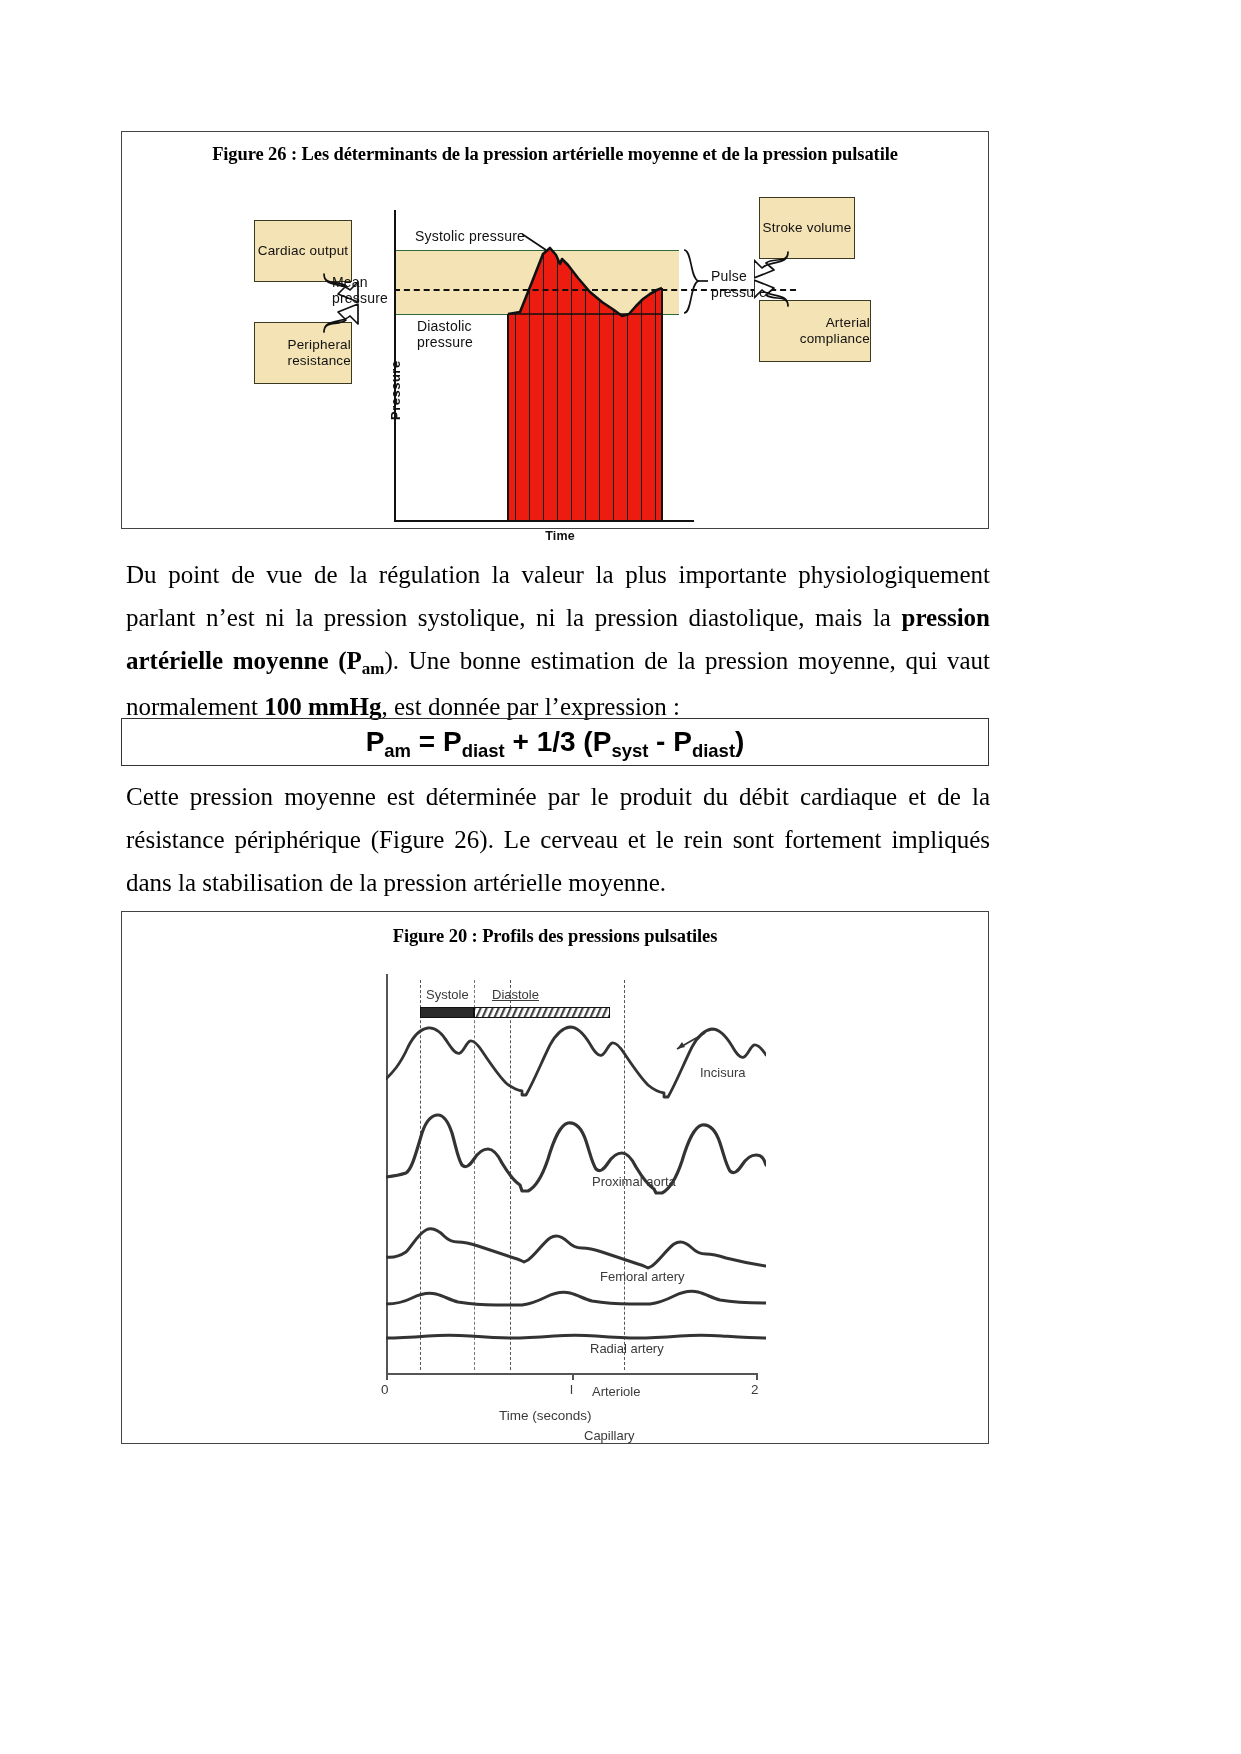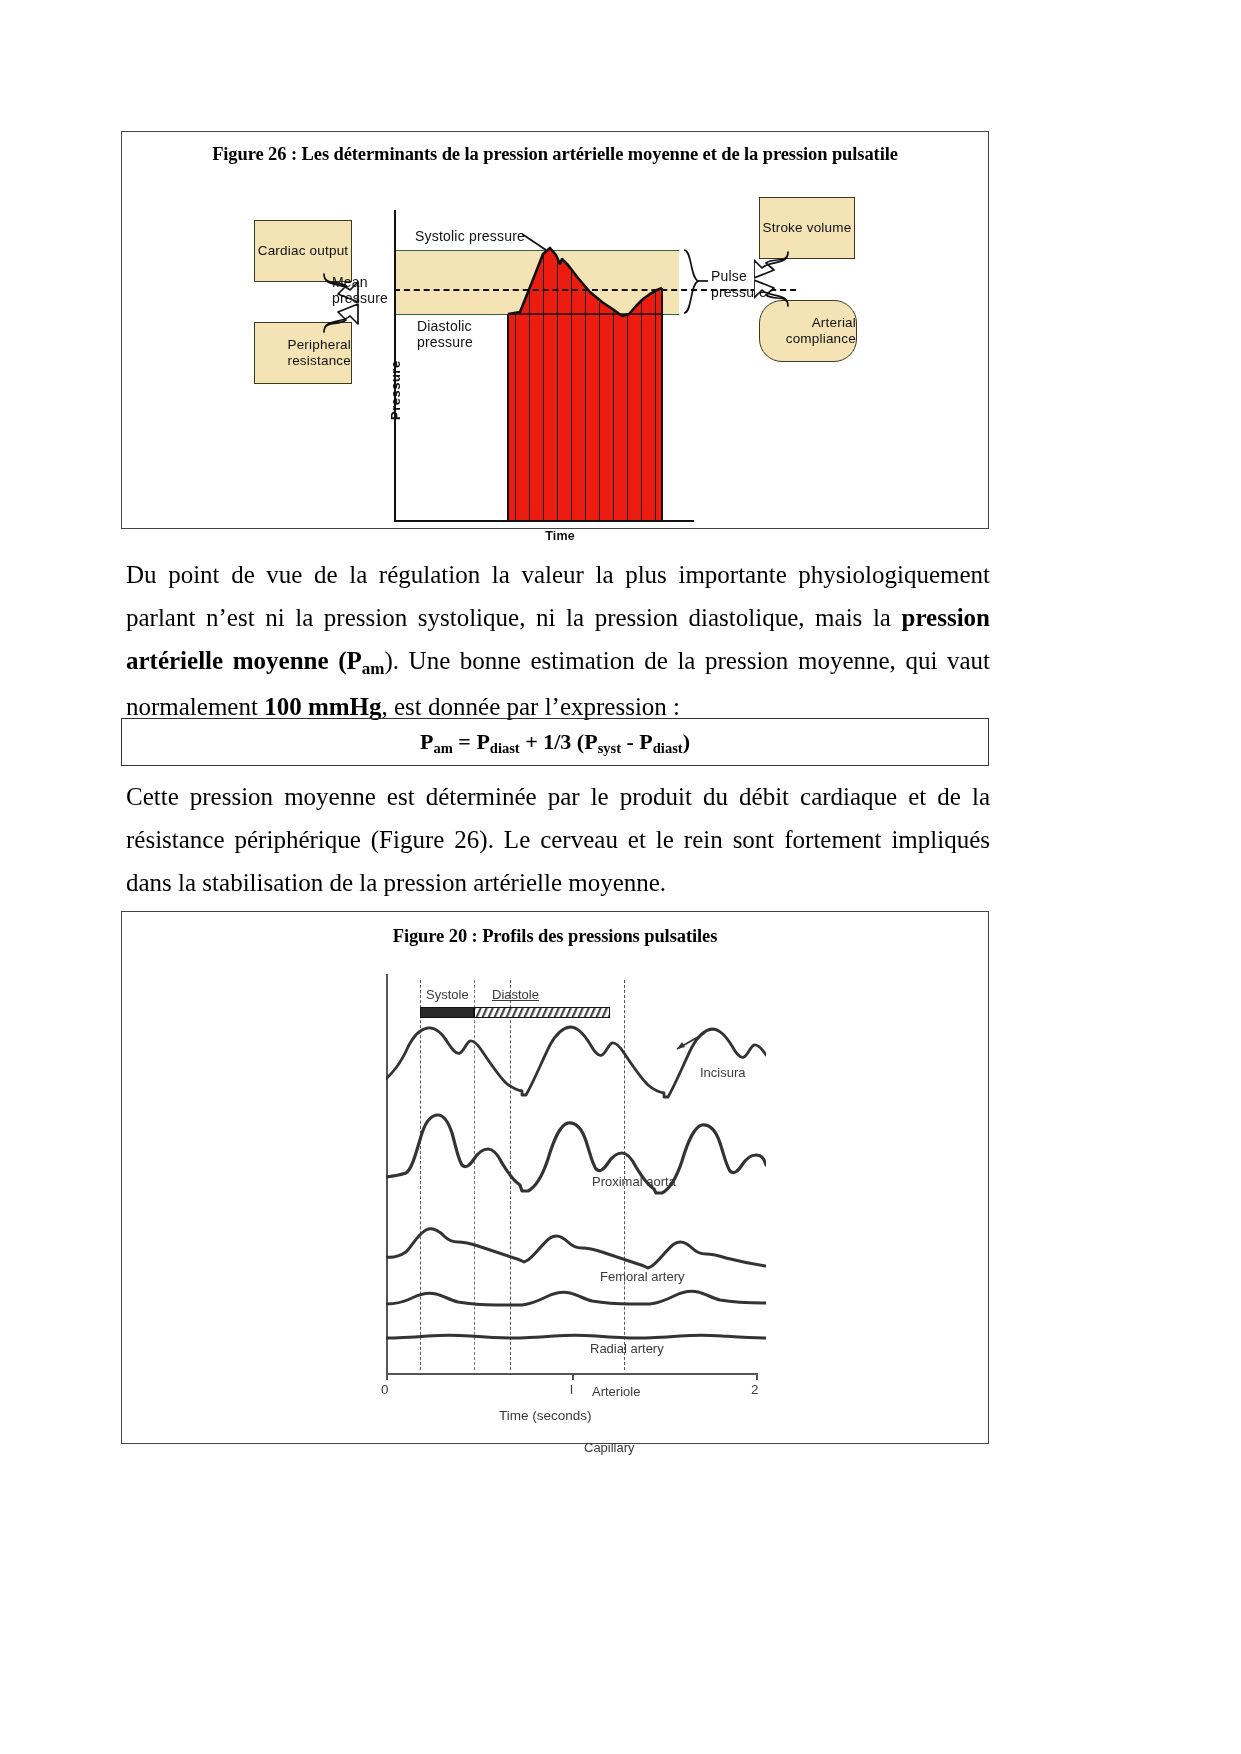--- a/index.html
+++ b/index.html
@@ -40,22 +40,22 @@
   sub{font-size:0.68em; vertical-align:baseline; position:relative; top:0.28em;}
   
   .formulabox{
     position:absolute;
     border:1px solid #333;
     box-sizing:border-box;
     display:flex; align-items:center; justify-content:center;
   }
   .formula{
     font-weight:bold;
-    font-size:22px;
-    font-family:Liberation Serif, serif;
+    font-size:28px;
+    font-family:Liberation Sans, sans-serif;
     white-space:nowrap;
   }
   .formula sub{font-size:0.66em; top:0.3em;}
 
   
   #fig26-art{position:absolute; left:0; top:0; width:100%; height:100%;}
   .fbox{
     position:absolute;
     background:#f4e3b4;
     border:1.6px solid #3a3a22;
@@ -186,21 +186,21 @@
         <line x1="16" y1="32" x2="26" y2="32" stroke="#111" stroke-width="1.7"></line>
       </svg>
       <div class="lbl" style="left:589px; top:136px; width:80px; text-align:left;">Pulse
 pressure</div>
 
       <div class="fbox" style="left:637px; top:65px; width:96px; height:62px;">
         <span>Stroke
 volume</span>
       </div>
 
-      <div class="fbox" style="left:637px; top:168px; width:98px; height:62px;border-radius:23px;">
+      <div class="fbox" style="left:637px; top:168px; width:112px; height:62px;">
         <span>Arterial
 compliance</span>
       </div>
 
       <svg style="position:absolute; left:632px; top:118px;" width="80" height="58" viewBox="0 0 80 58">
         <path d="M34,2 C34,16 16,10 8,18 L0,10 L0,28 L20,20 L12,13 C20,7 34,14 34,2 Z" fill="#fff" stroke="#111" stroke-width="1.7" stroke-linejoin="round"></path>
         <path d="M34,56 C34,42 16,48 8,40 L0,48 L0,30 L20,38 L12,45 C20,51 34,44 34,56 Z" fill="#fff" stroke="#111" stroke-width="1.7" stroke-linejoin="round"></path>
       </svg>
 
     </div>
@@ -306,21 +306,21 @@
                  C272,29 280,26 288,22 C296,18 304,16 312,18 C320,20 326,24 334,26
                  C346,28 362,29 380,29" fill="none" stroke="#333" stroke-width="3" stroke-linejoin="round" stroke-linecap="round"></path>
       </svg>
       <div class="f27lbl" style="left: 470px; top: 472px;">Arteriole</div>
 
       <svg style="position:absolute; left:264px; top:404px;" width="380" height="34" viewBox="0 0 380 34">
         <path d="M0,22 C14,22 28,21 42,20 C56,19 70,19 84,20 C98,21 112,22 126,22
                  C140,22 154,21 168,20 C182,19 196,19 210,20 C224,21 238,22 252,22
                  C266,22 280,21 294,20 C308,19 322,19 336,20 C352,21 366,22 380,22" fill="none" stroke="#333" stroke-width="3" stroke-linejoin="round" stroke-linecap="round"></path>
       </svg>
-      <div class="f27lbl" style="left: 462px; top: 516px; margin-top: 12px;">Capillary</div>
+      <div class="f27lbl" style="left: 462px; top: 516px;">Capillary</div>
 
       <div style="position:absolute; left:264px; top:461px; width:1.6px; height:7px; background:#555;"></div>
       <div style="position:absolute; left:450px; top:461px; width:1.6px; height:7px; background:#555;"></div>
       <div style="position:absolute; left:634px; top:461px; width:1.6px; height:7px; background:#555;"></div>
 
       <div class="f27axislbl" style="left:259px; top:470px;">0</div>
       <div class="f27axislbl" style="left:448px; top:470px;">l</div>
       <div class="f27axislbl" style="left:629px; top:470px;">2</div>
 
       <div class="f27axislbl" style="left:377px; top:496px;">Time (seconds)</div>

